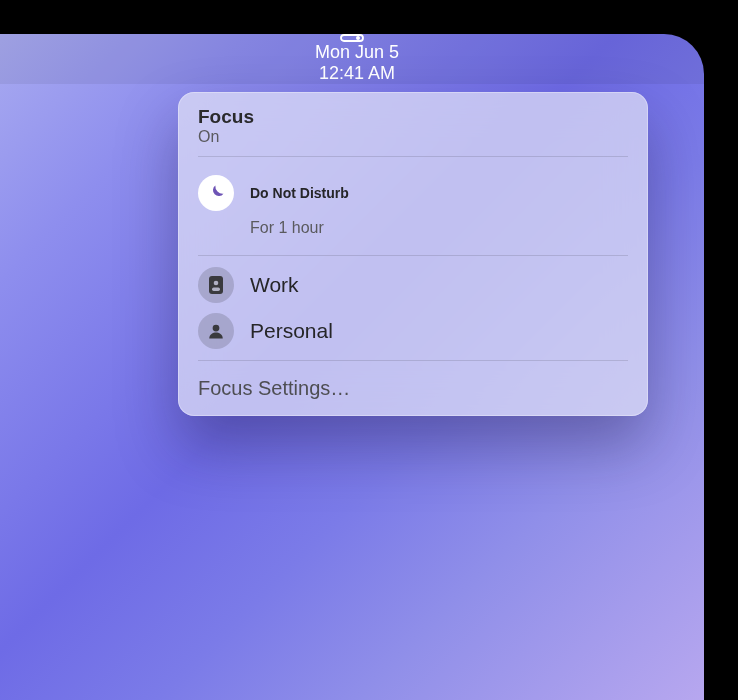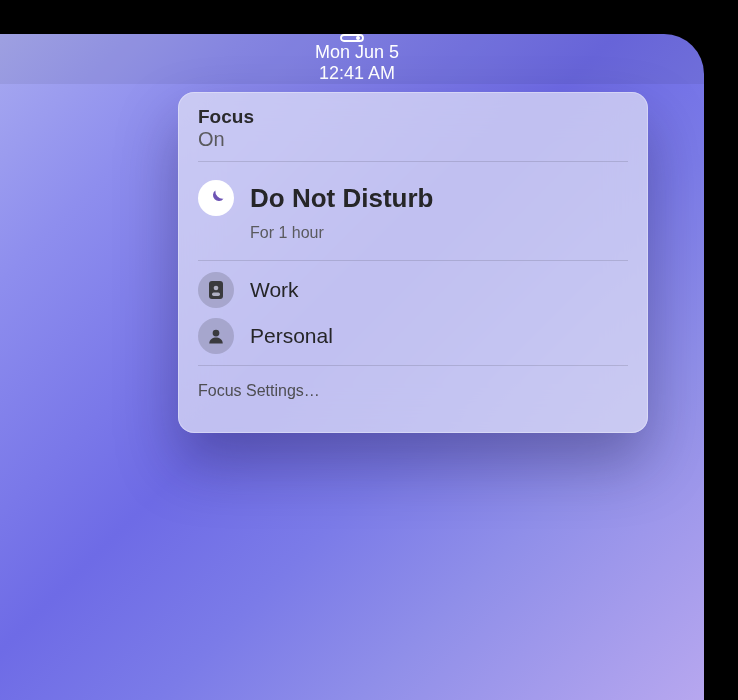--- a/index.html
+++ b/index.html
@@ -90,21 +90,21 @@
     }
     .pop-section-header {
       padding: 14px 20px 4px 20px;
     }
     .pop-title {
       font-size: 19px;
       font-weight: 700;
       color: #2a2a2c;
     }
     .pop-status {
-      font-size: 20px;
+      font-size: 16px;
       color: #5a5a5e;
       margin-top: 0;
     }
     .divider {
       height: 1px;
       background: rgba(0,0,0,0.12);
       margin: 6px 20px;
     }
     .mode-block {
       padding: 8px 20px 8px 20px;
@@ -122,43 +122,43 @@
       background: #fff;
       display: flex;
       align-items: center;
       justify-content: center;
       flex-shrink: 0;
     }
     .mode-icon.dim {
       background: rgba(100,100,120,0.30);
     }
     .mode-title {
-      font-size: 26px;
+      font-size: 14px;
       font-weight: 700;
       color: #262628;
     }
     .mode-sub {
       font-size: 16px;
       color: #5a5a5e;
       padding-left: 52px;
       line-height: 1.6;
     }
     .other-mode-row {
       display: flex;
       align-items: center;
       gap: 16px;
       padding: 5px 20px;
     }
     .other-mode-label {
       font-size: 21px;
       color: #262628;
     }
     .settings-link {
-      padding: 10px 20px 33px 20px;
-      font-size: 16px;
+      padding: 10px 20px 16px 20px;
+      font-size: 20px;
       color: #4e4e52;
     }
 
     
     svg { display: block; }
   </style>
 </head>
 <body>
 
 <div class="device-frame">

